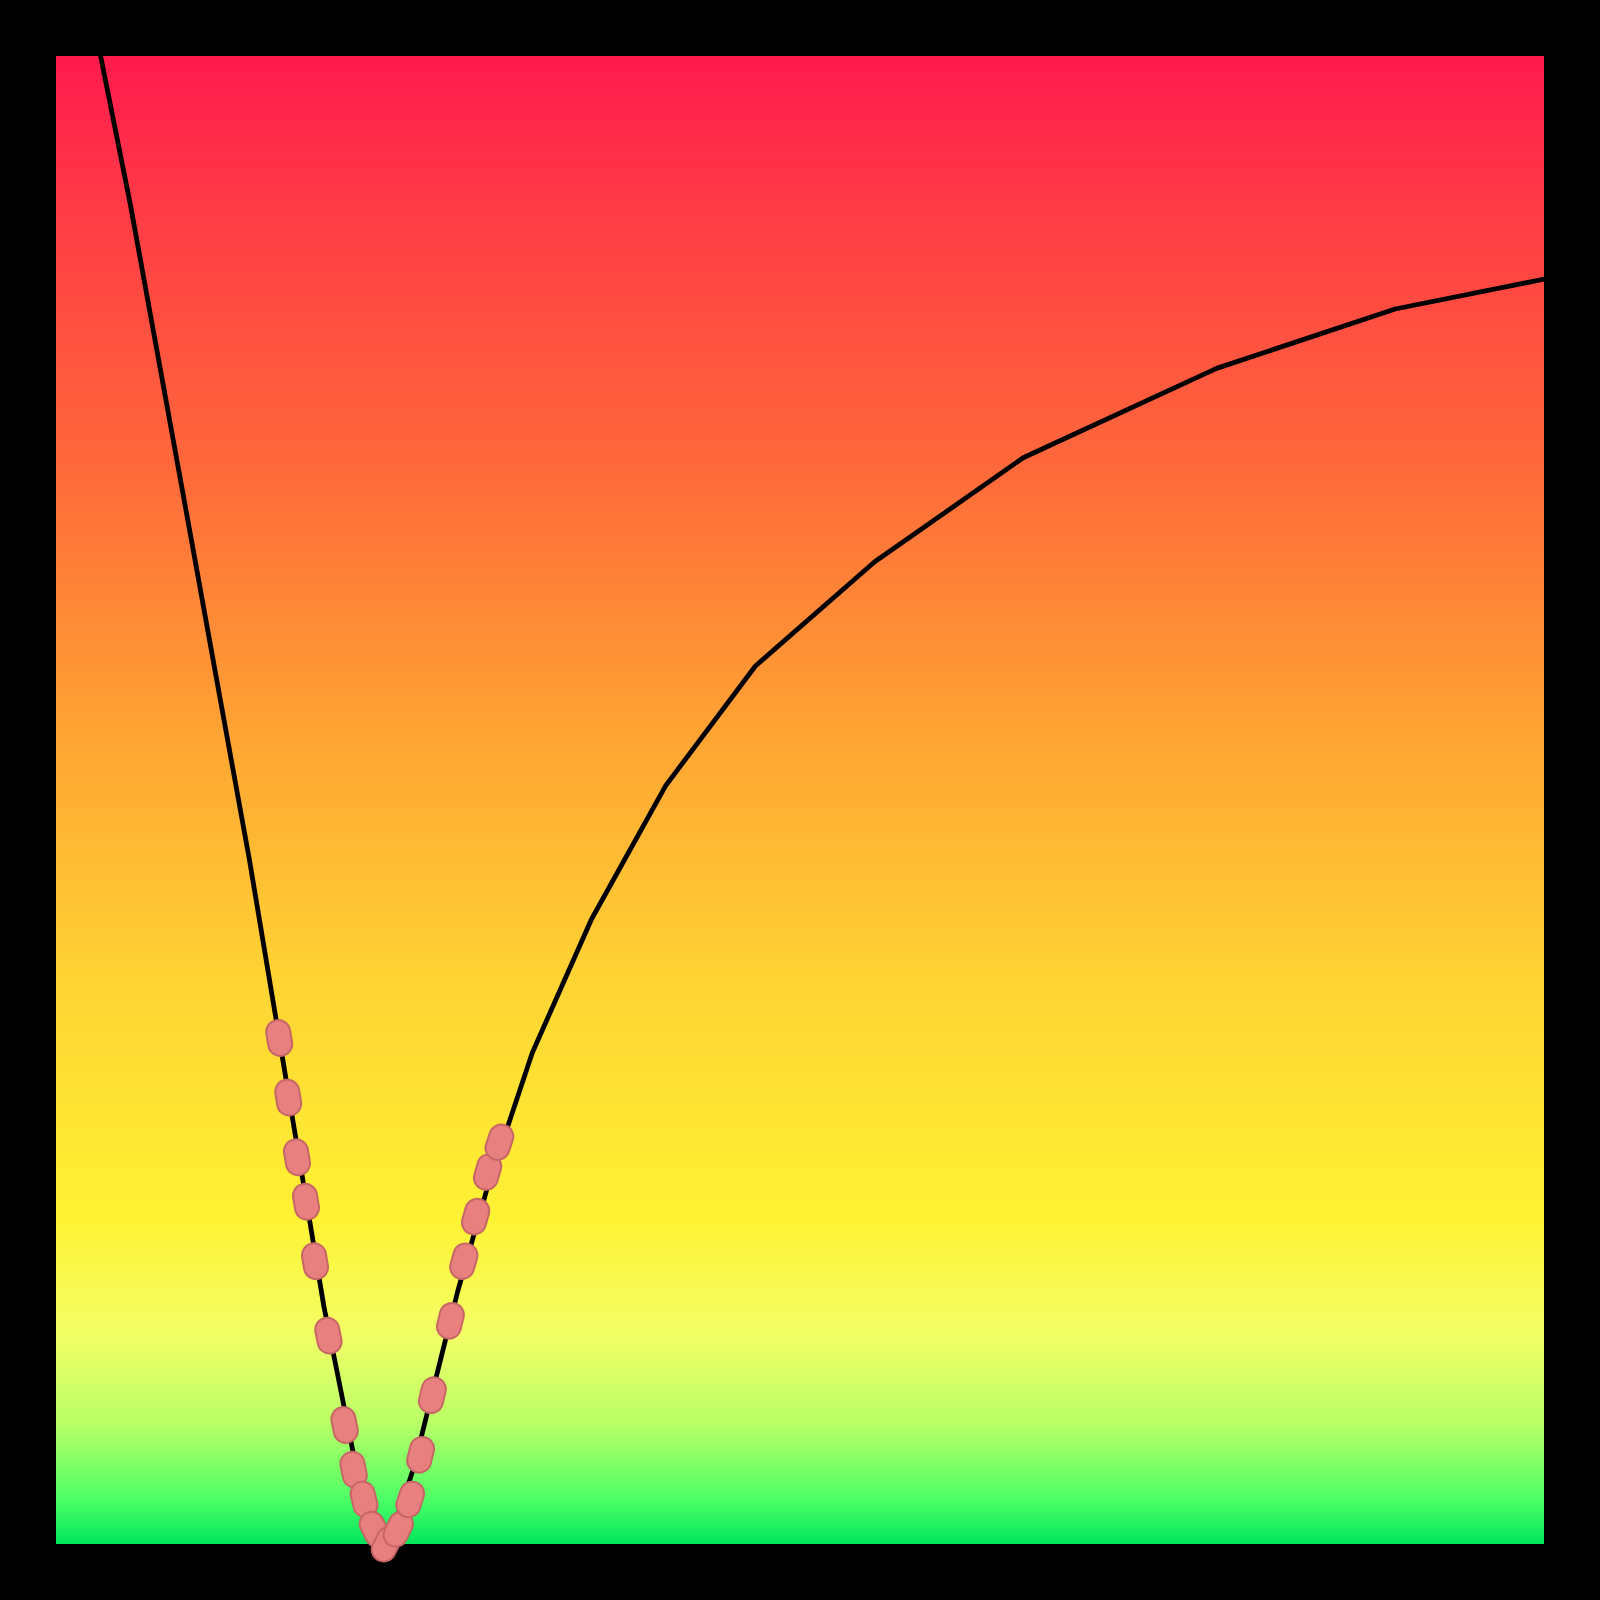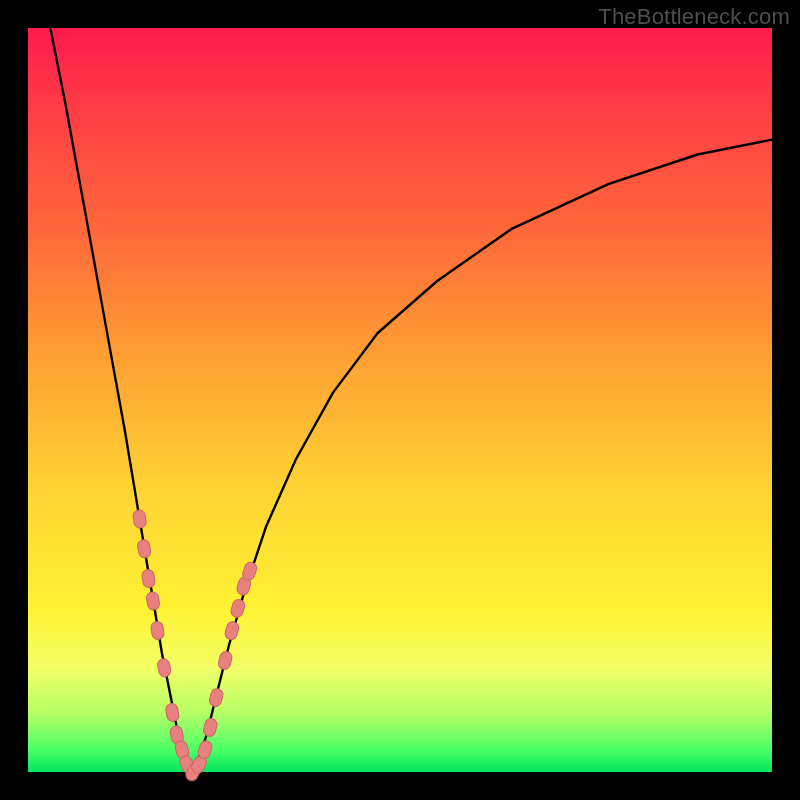--- a/index.html
+++ b/index.html
@@ -53,21 +53,20 @@
     top: 0;
     width: 744px;
     height: 744px;
     overflow: visible;
   }
 </style>
 </head>
 <body>
 
 <div class="frame">
-  <div class="watermark">TheBottleneck.com</div>
 
   <div class="plot-area">
     <svg class="curves" viewBox="0 0 744 744">
       <g id="curve-group">
           <path d="M22.3 0.0 L37.2 74.4 L52.1 156.2 L67.0 238.1 L81.8 319.9 L96.7 401.8 L111.6 491.0 L119.0 535.7 L126.5 580.3 L133.9 625.0 L141.4 662.2 L148.8 699.4 L156.2 729.1 L163.7 744.0" fill="none" stroke="#000000" stroke-width="2.4" stroke-linecap="round" stroke-linejoin="round"></path>
           <path d="M163.7 744.0 L171.1 729.1 L178.6 706.8 L186.0 677.0 L193.4 647.3 L200.9 617.5 L215.8 565.4 L238.1 498.5 L267.8 431.5 L305.0 364.6 L349.7 305.0 L409.2 253.0 L483.6 200.9 L580.3 156.2 L669.6 126.5 L744.0 111.6" fill="none" stroke="#000000" stroke-width="2.4" stroke-linecap="round" stroke-linejoin="round"></path>
         </g>
       <g id="marker-group">
           <g transform="translate(111.6 491.0) rotate(80.5)">
             <rect x="-9" y="-6" width="18" height="12" rx="6" fill="#e98080" stroke="#c76666" stroke-width="1"></rect>

